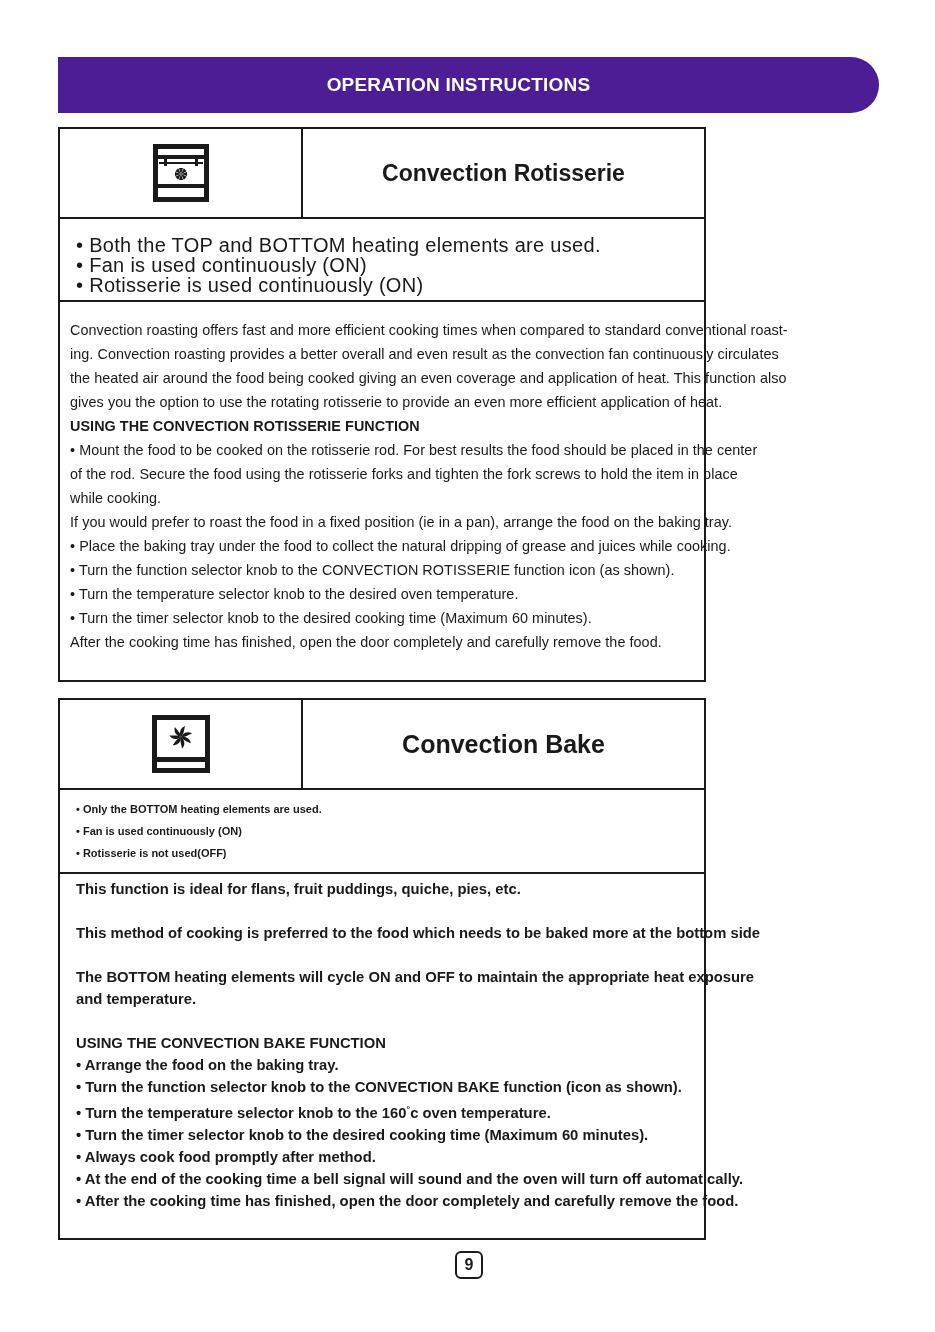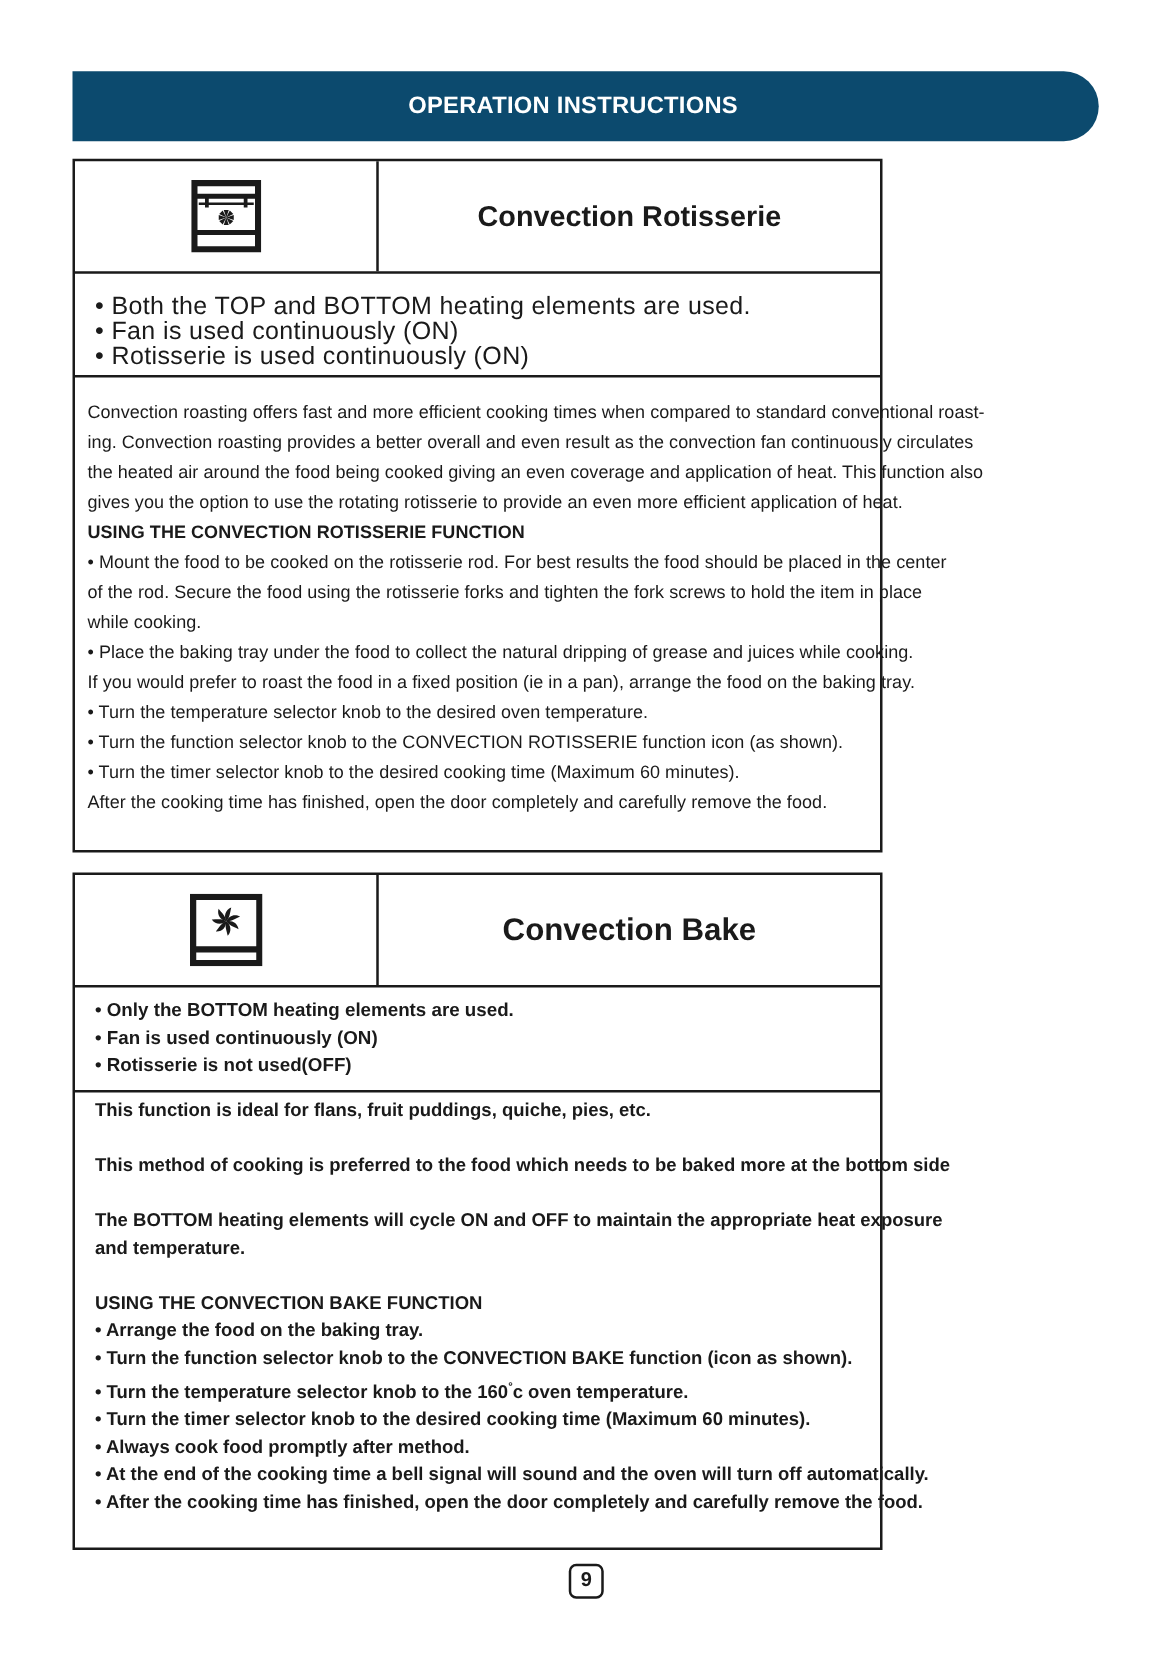--- a/index.html
+++ b/index.html
@@ -1,33 +1,33 @@
 <!DOCTYPE html>
 <html><head>
 <meta charset="utf-8">
 <style>
   html, body { margin: 0; padding: 0; background: #ffffff; }
   body { width: 935px; height: 1332px; position: relative; font-family: "Liberation Sans", sans-serif; color: #1a1a1a; overflow: hidden; }
 
-  .banner { position: absolute; left: 58px; top: 57px; width: 821px; height: 56px; background: #0c4a6e; border-radius: 0 28px 28px 0; display: flex; align-items: center; justify-content: center; }
+  .banner { position: absolute; left: 58px; top: 57px; width: 821px; height: 56px; background: #4c1d95; border-radius: 0 28px 28px 0; display: flex; align-items: center; justify-content: center; }
   .banner span { color: #ffffff; font-weight: bold; font-size: 19px; letter-spacing: 0.2px; margin-left: -20px; }
 
   .section { position: absolute; left: 58px; width: 648px; border: 2px solid #1a1a1a; box-sizing: border-box; }
   #sec1 { top: 127px; height: 555px; }
   #sec2 { top: 698px; height: 542px; }
 
   .head-row { display: flex; border-bottom: 2px solid #1a1a1a; height: 90px; box-sizing: border-box; }
   .icon-cell { width: 243px; border-right: 2px solid #1a1a1a; display: flex; align-items: center; justify-content: center; box-sizing: border-box; }
   .title-cell { flex: 1; display: flex; align-items: center; justify-content: center; }
   .title-cell span { font-weight: bold; font-size: 23px; color: #1a1a1a; }
   #sec2 .title-cell span { font-size: 25px; }
 
   .features { border-bottom: 2px solid #1a1a1a; box-sizing: border-box; padding: 16px 0 0 16px; }
   #sec1 .features { height: 83px; font-size: 20px; line-height: 20px; letter-spacing: 0.3px; }
-  #sec2 .features { height: 84px; padding-top: 8px; font-size: 15px; line-height: 22px; font-weight: bold; }
+  #sec2 .features { height: 84px; padding-top: 8px; font-size: 11px; line-height: 22px; font-weight: bold; }
   .features div { white-space: nowrap; }
 
   .body1 { padding: 16px 0 0 10px; font-size: 14.4px; line-height: 24px; letter-spacing: 0.05px; }
   .body1 p { margin: 0; white-space: nowrap; }
   .body1 .sub { font-weight: bold; }
 
   .body2 { padding: 4px 10px 0 16px; font-size: 14.8px; line-height: 22px; font-weight: bold; }
   .body2 p { margin: 0; white-space: nowrap; }
   .body2 .gap { height: 22px; }
   .body2 sup { font-size: 9px; vertical-align: 6px; }
@@ -74,24 +74,24 @@
   </div>
   <div class="body1">
     <p>Convection roasting offers fast and more efficient cooking times when compared to standard conventional roast-</p>
     <p>ing.  Convection roasting provides a better overall and even result as the convection fan continuously circulates</p>
     <p>the heated air around the food being cooked giving an even coverage and application of heat.  This function also</p>
     <p>gives you the option to use the rotating rotisserie to provide an even more efficient application of heat.</p>
     <p class="sub">USING THE CONVECTION ROTISSERIE FUNCTION</p>
     <p>• Mount the food to be cooked on the rotisserie rod.  For best results the food should be placed in the center</p>
     <p>of the rod.  Secure the food using the rotisserie forks and tighten the fork screws to hold the item in place</p>
     <p>while cooking.</p>
+    <p>If you would prefer to roast the food in a fixed position (ie in a pan), arrange the food on the baking tray.</p>
     <p>• Place the baking tray under the food to collect the natural dripping of grease and juices while cooking.</p>
-    <p>If you would prefer to roast the food in a fixed position (ie in a pan), arrange the food on the baking tray.</p>
+    <p>• Turn the function selector knob to the CONVECTION ROTISSERIE function icon (as shown).</p>
     <p>• Turn the temperature selector knob to the desired oven temperature.</p>
-    <p>• Turn the function selector knob to the CONVECTION ROTISSERIE function icon (as shown).</p>
     <p>• Turn the timer selector knob to the desired cooking time (Maximum 60 minutes).</p>
     <p>After the cooking time has finished, open the door completely and carefully remove the food.</p>
   </div>
 </div>
 
 <div class="section" id="sec2">
   <div class="head-row">
     <div class="icon-cell">
       <svg width="58" height="58" viewBox="0 0 58 58">
         <rect x="2.5" y="2.5" width="53" height="53" fill="none" stroke="#1a1a1a" stroke-width="5"></rect>

